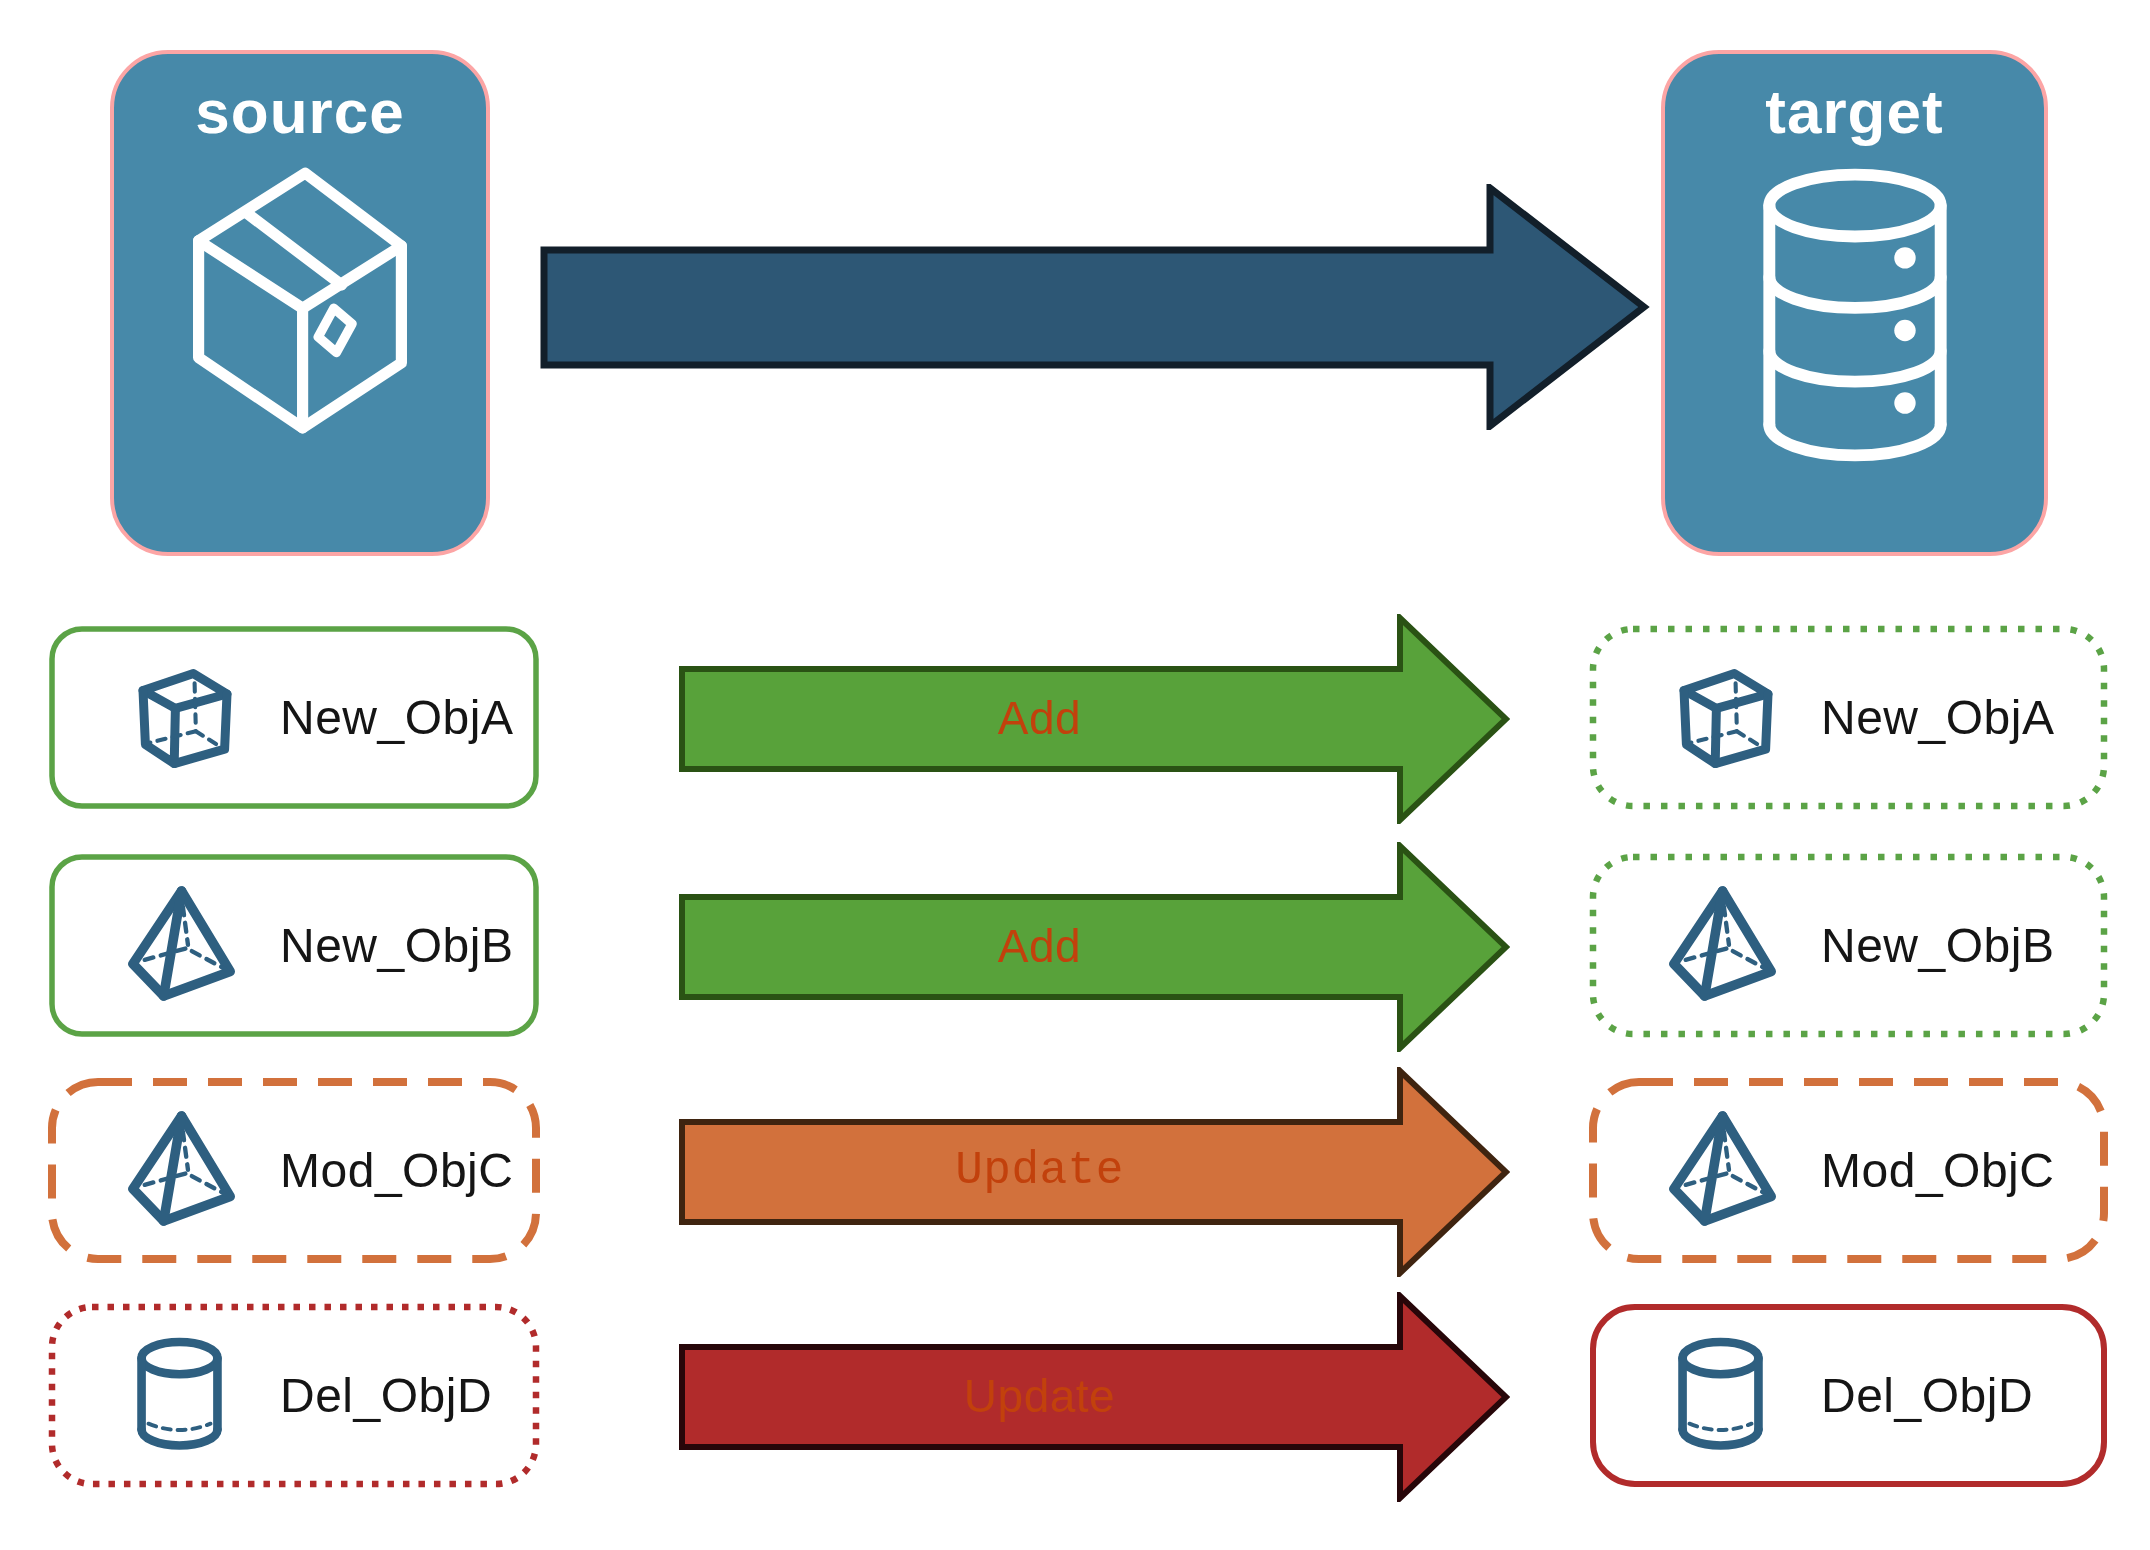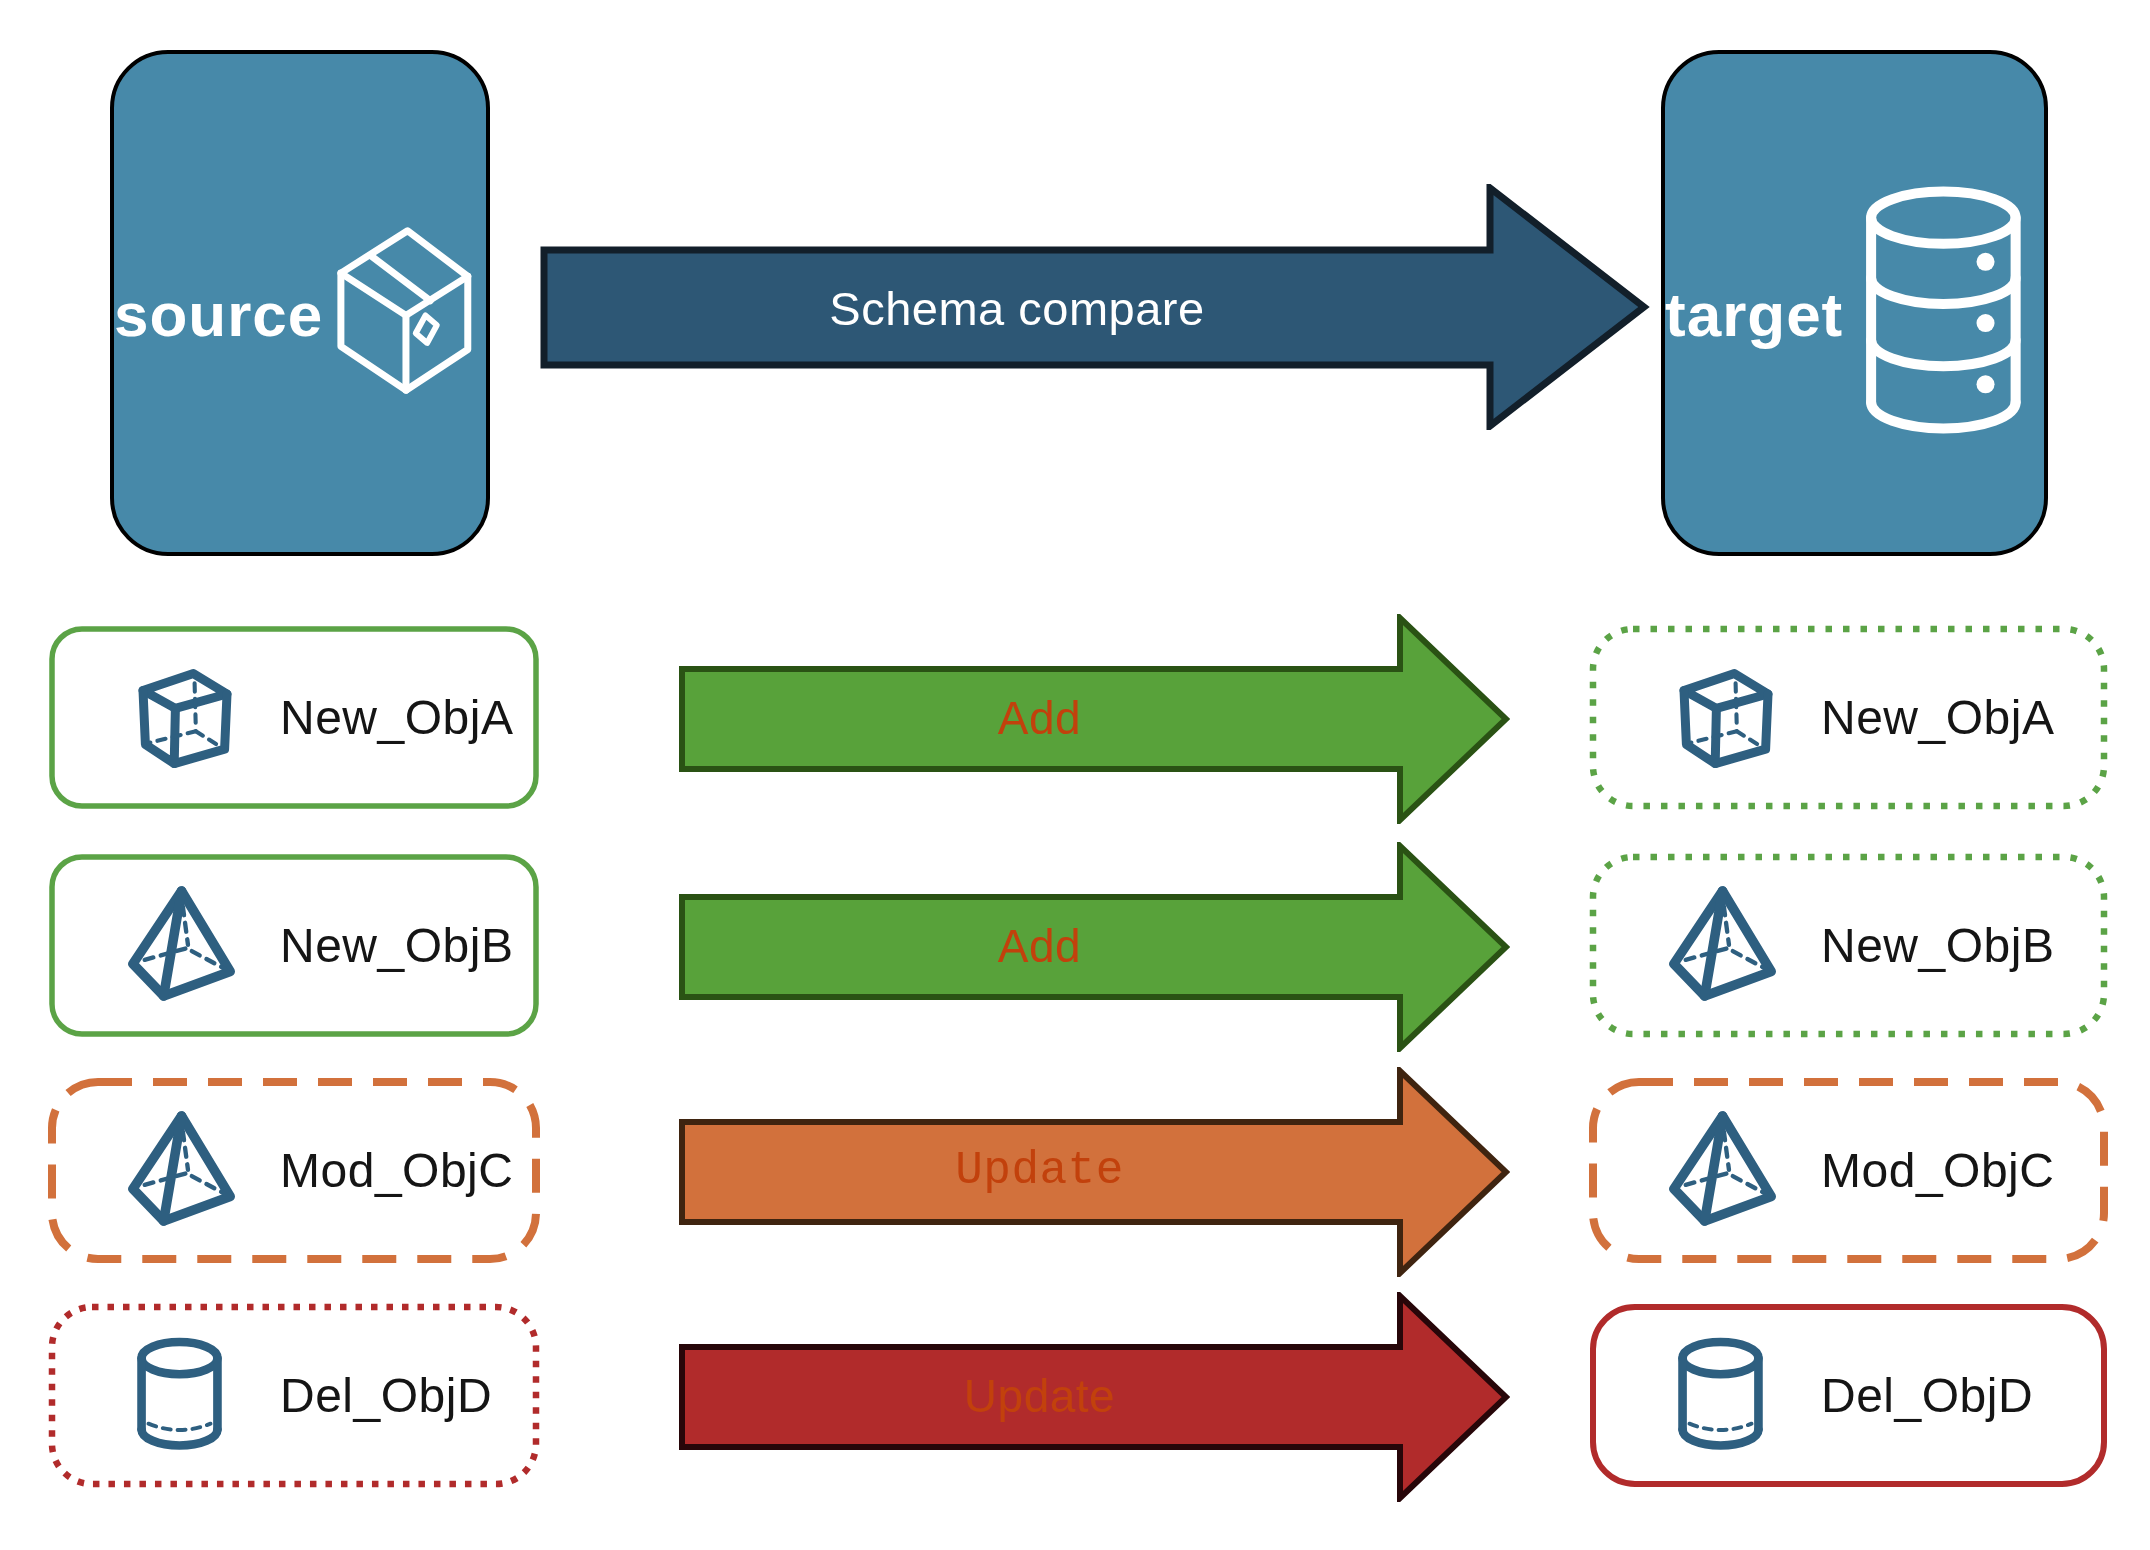--- a/index.html
+++ b/index.html
@@ -2,22 +2,22 @@
 <html><head>
 <meta charset="utf-8">
 <style>
   html,body{margin:0;padding:0;background:#ffffff;}
   #canvas{
     position:relative;width:2150px;height:1550px;background:#ffffff;
     font-family:"Liberation Sans", sans-serif;overflow:hidden;
   }
   
   .node{
-    position:absolute;border-radius:58px;background:#4789A9;border:4px solid #000000;
-    box-sizing:border-box;display:flex;flex-direction:row;align-items:center;
+    position:absolute;border-radius:58px;background:#4789A9;border:4px solid #fca5a5;
+    box-sizing:border-box;display:flex;flex-direction:column;align-items:center;
   }
   .node-title{
     margin-top:24px;color:#ffffff;font-size:62px;font-weight:700;letter-spacing:1px;
     line-height:1.1;
   }
   .node-icon{margin-top:14px;}
   #source-node{left:110px;top:50px;width:380px;height:506px;}
   #target-node{left:1661px;top:50px;width:387px;height:506px;}
   
   #compare-arrow{position:absolute;left:540px;top:184px;}
@@ -128,21 +128,20 @@
         <circle cx="71" cy="41" r="4.5"></circle>
         <circle cx="71" cy="71.5" r="4.5"></circle>
         <circle cx="71" cy="102" r="4.5"></circle>
       </g>
     </svg>
   </div>
 
   <svg id="compare-arrow" width="1110" height="246" viewBox="0 0 1110 246">
     <polygon points="4,66 950,66 950,4 1104,123 950,242 950,181 4,181"></polygon>
   </svg>
-  <div id="compare-label">Schema compare</div>
 
   <div class="obj-box left r1">
     <svg class="bborder b-solid-green" width="492" height="185">
         <rect x="4" y="4" width="484" height="177" rx="30"></rect>
       </svg>
     <span class="icon-slot">
         <svg width="120" height="120" viewBox="0 0 100 100">
           <use href="#sym-cube"></use>
         </svg>
       </span>

